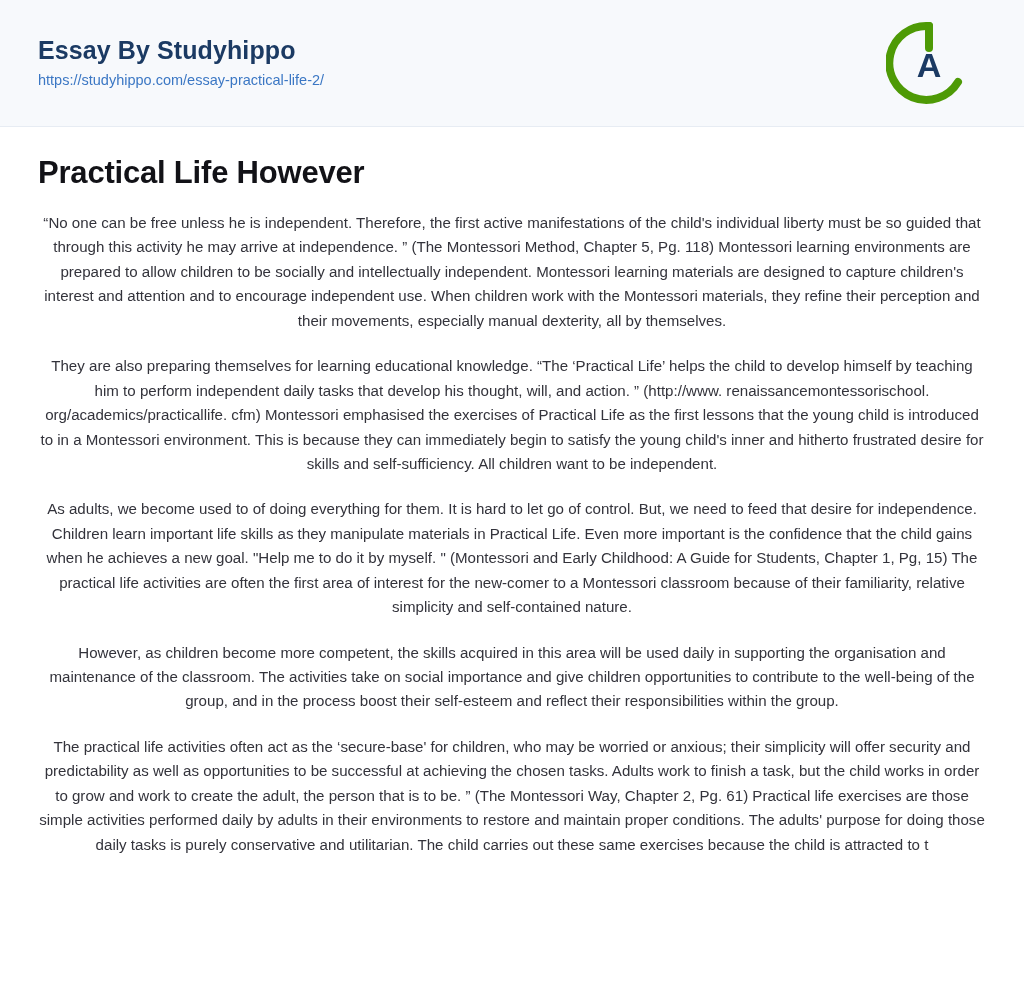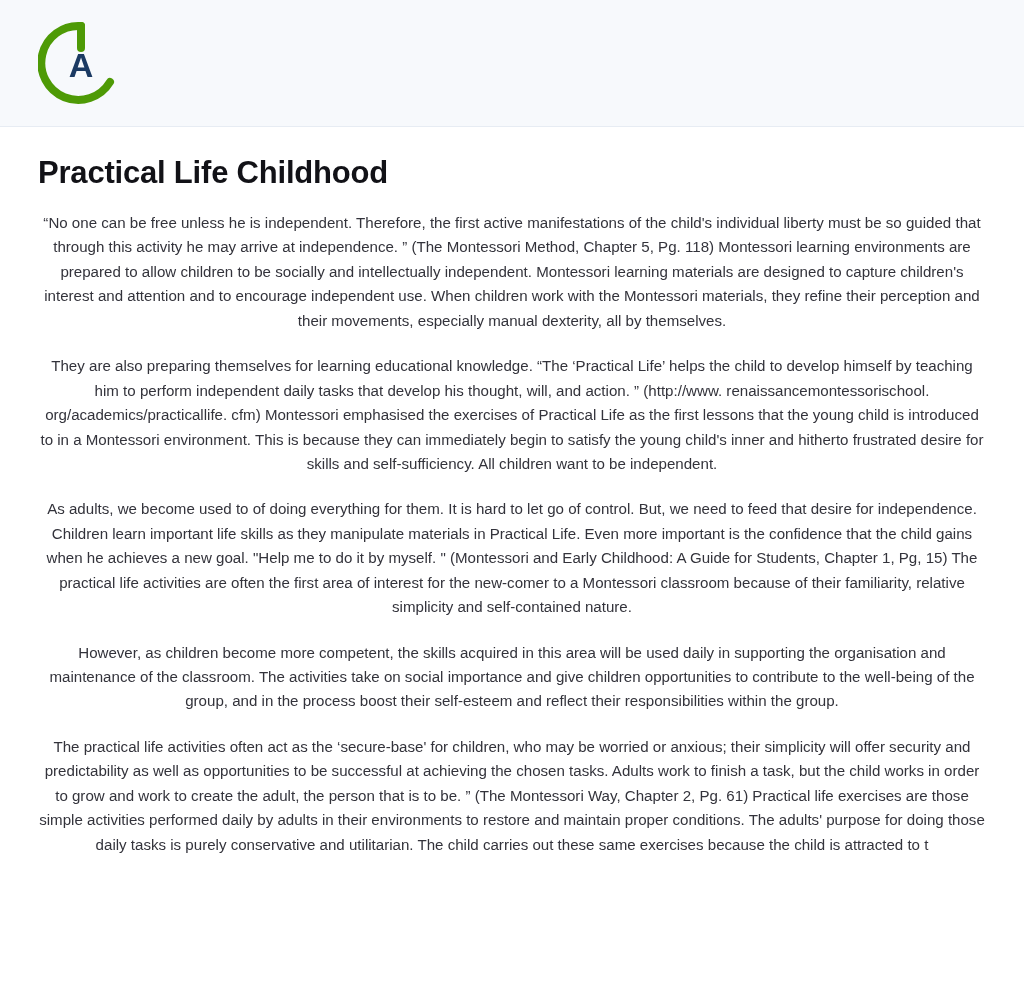--- a/index.html
+++ b/index.html
@@ -79,31 +79,35 @@
   .para:last-child {
     margin-bottom: 15px;
   }
 </style>
 </head>
 <body>
 
 <div class="page">
 
   <div class="header">
+    <div class="brand-block">
+      <div class="brand-title">Essay By Studyhippo</div>
+      <a class="brand-url">https://studyhippo.com/essay-practical-life-2/</a>
+    </div>
     <div class="logo-wrap">
       <svg width="86" height="86" viewBox="0 0 86 86" aria-hidden="true">
         <path d="M43 6 A37 37 0 1 0 72 62" fill="none" stroke="#4e9a06" stroke-width="8" stroke-linecap="round"></path>
         <path d="M43 6 L43 28" fill="none" stroke="#4e9a06" stroke-width="8" stroke-linecap="round"></path>
         <text x="43" y="57" text-anchor="middle" font-family="Liberation Sans, sans-serif" font-size="34" font-weight="bold" fill="#1b3a63">A</text>
       </svg>
     </div>
   </div>
 
   <div class="content">
-    <h1 class="doc-title">Practical Life Childhood</h1>
+    <h1 class="doc-title">Practical Life However</h1>
     <p class="para">“No one can be free unless he is independent. Therefore, the first active manifestations of the child's individual liberty must be so guided that through this activity he may arrive at independence. ” (The Montessori Method, Chapter 5, Pg. 118) Montessori learning environments are prepared to allow children to be socially and intellectually independent. Montessori learning materials are designed to capture children's interest and attention and to encourage independent use. When children work with the Montessori materials, they refine their perception and their movements, especially manual dexterity, all by themselves.</p>
     <p class="para">They are also preparing themselves for learning educational knowledge. “The ‘Practical Life’ helps the child to develop himself by teaching him to perform independent daily tasks that develop his thought, will, and action. ” (http://www. renaissancemontessorischool. org/academics/practicallife. cfm) Montessori emphasised the exercises of Practical Life as the first lessons that the young child is introduced to in a Montessori environment. This is because they can immediately begin to satisfy the young child's inner and hitherto frustrated desire for skills and self-sufficiency. All children want to be independent.</p>
     <p class="para">As adults, we become used to of doing everything for them. It is hard to let go of control. But, we need to feed that desire for independence. Children learn important life skills as they manipulate materials in Practical Life. Even more important is the confidence that the child gains when he achieves a new goal. "Help me to do it by myself. " (Montessori and Early Childhood: A Guide for Students, Chapter 1, Pg, 15) The practical life activities are often the first area of interest for the new-comer to a Montessori classroom because of their familiarity, relative simplicity and self-contained nature.</p>
     <p class="para">However, as children become more competent, the skills acquired in this area will be used daily in supporting the organisation and maintenance of the classroom. The activities take on social importance and give children opportunities to contribute to the well-being of the group, and in the process boost their self-esteem and reflect their responsibilities within the group.</p>
     <p class="para">The practical life activities often act as the ‘secure-base' for children, who may be worried or anxious; their simplicity will offer security and predictability as well as opportunities to be successful at achieving the chosen tasks. Adults work to finish a task, but the child works in order to grow and work to create the adult, the person that is to be. ” (The Montessori Way, Chapter 2, Pg. 61) Practical life exercises are those simple activities performed daily by adults in their environments to restore and maintain proper conditions. The adults' purpose for doing those daily tasks is purely conservative and utilitarian. The child carries out these same exercises because the child is attracted to t</p>
   </div>
 
 </div>
 
 </body></html>

